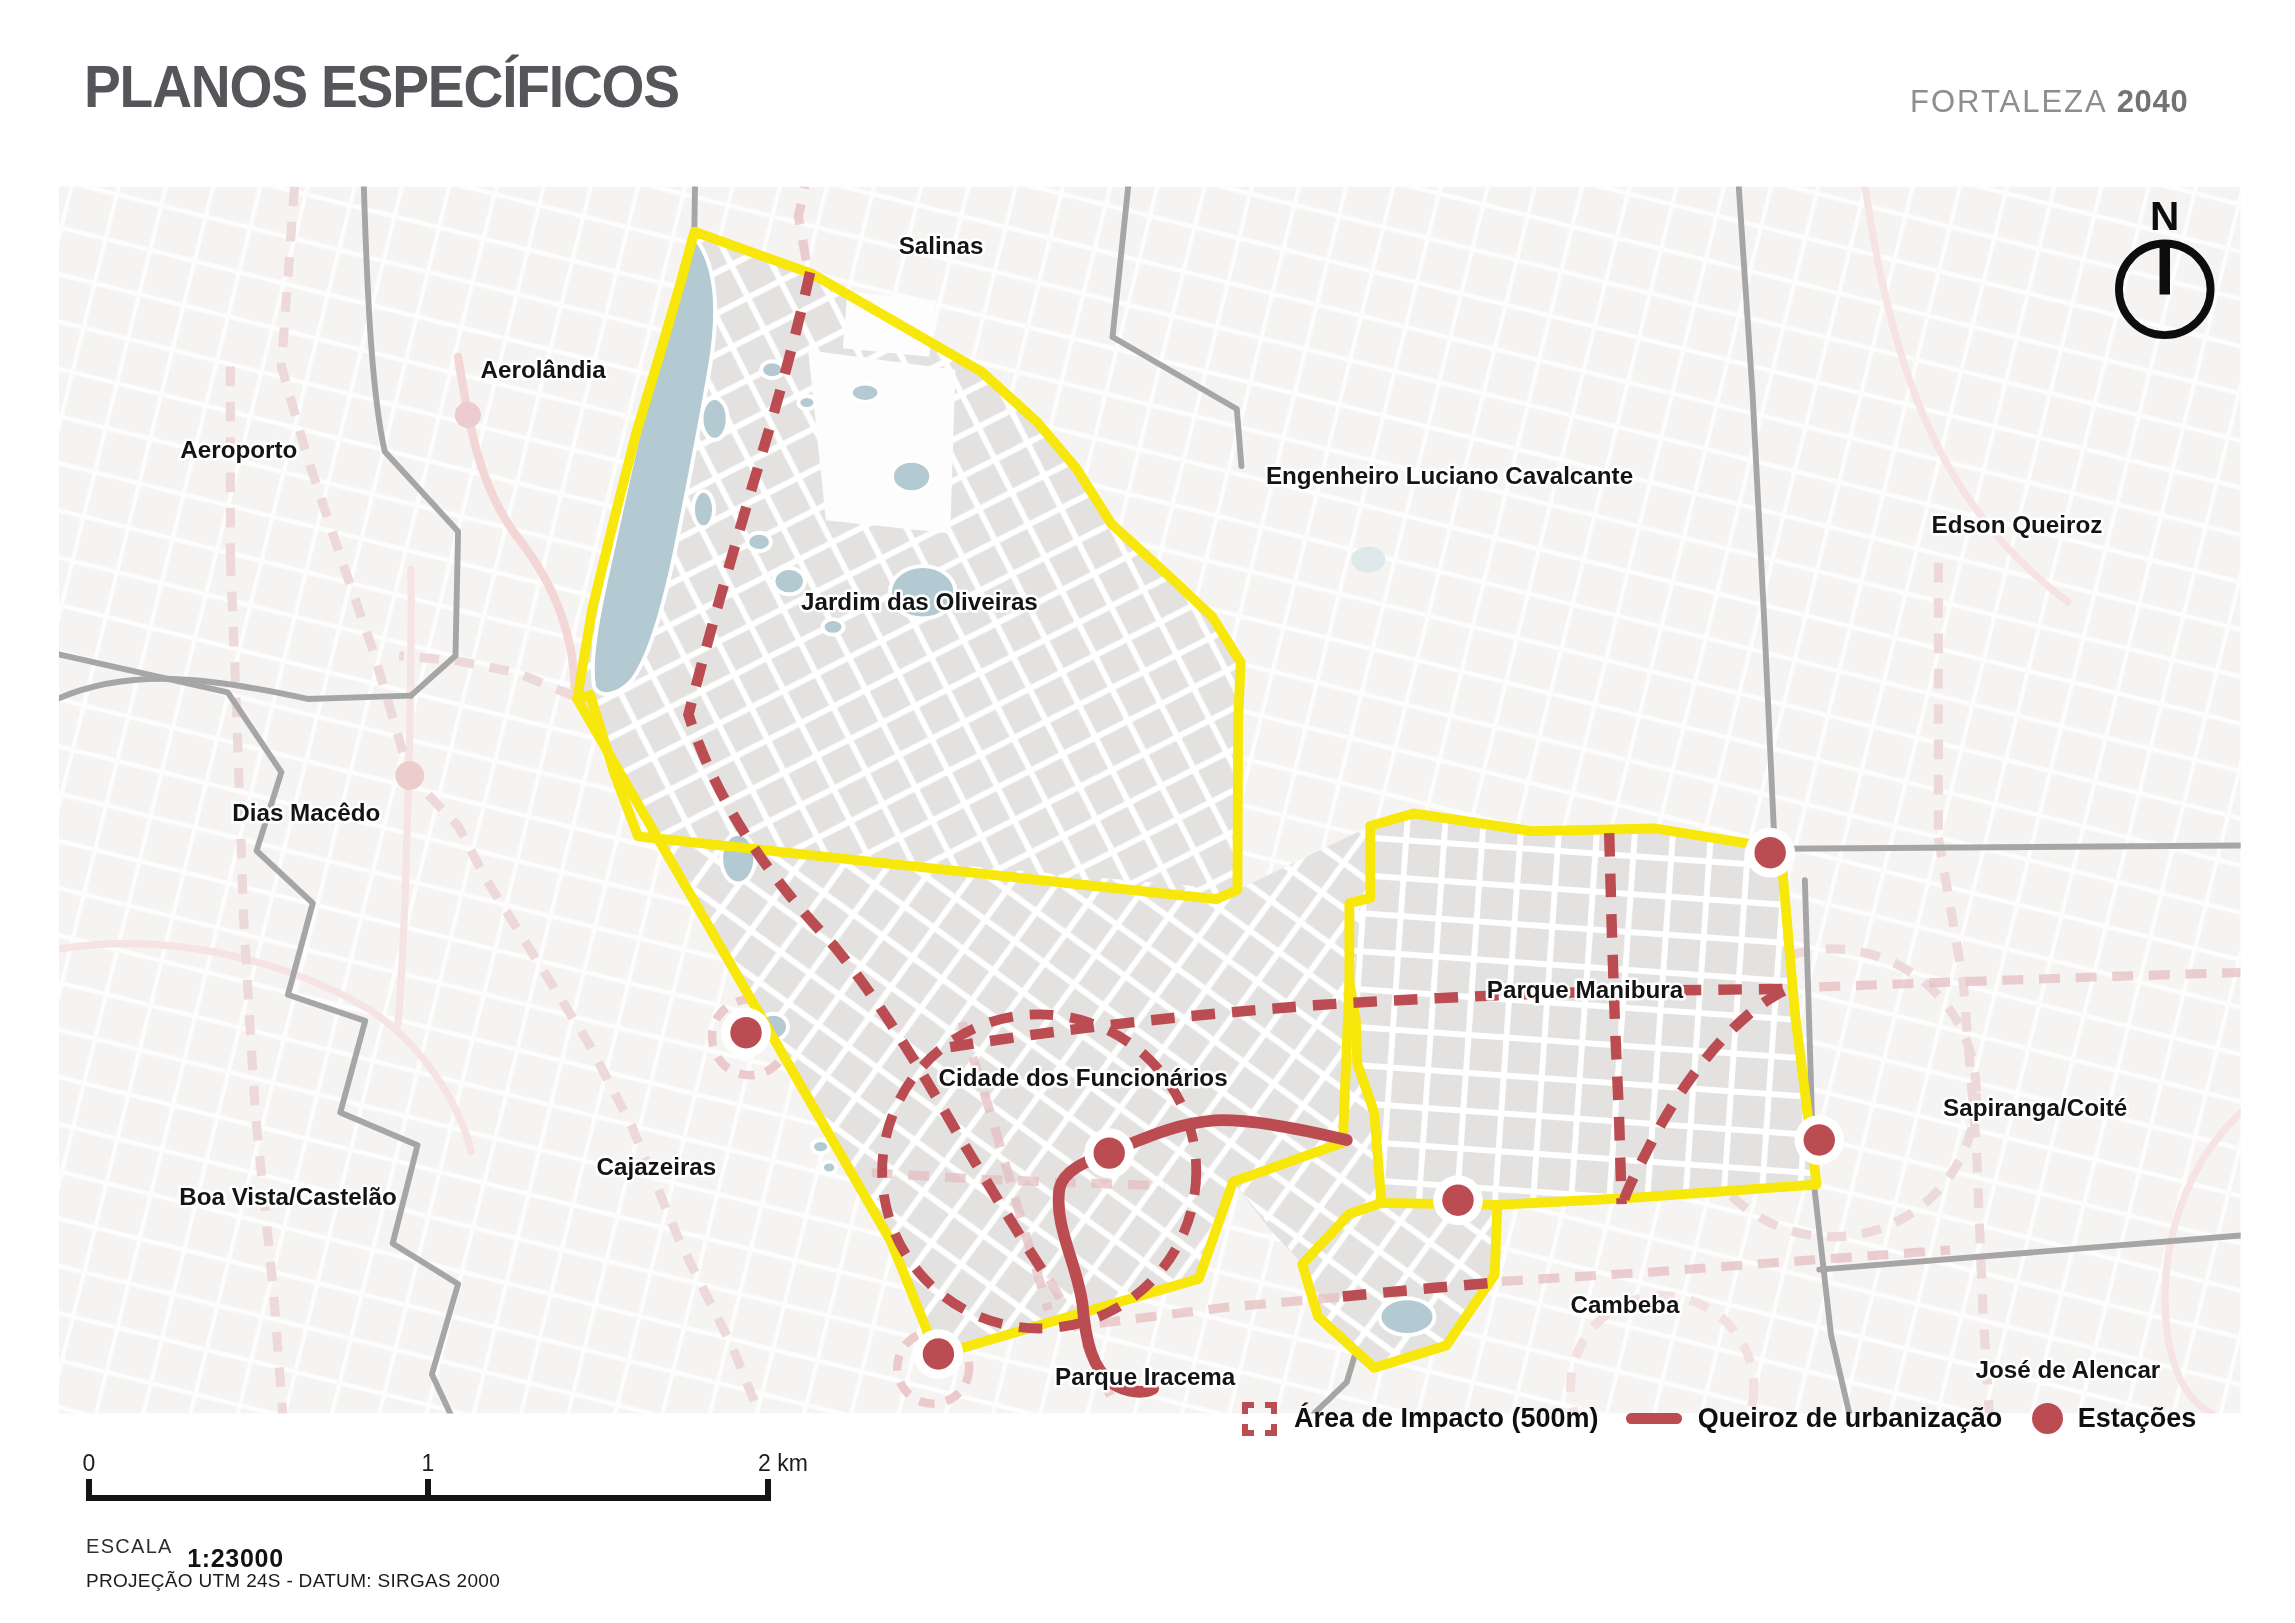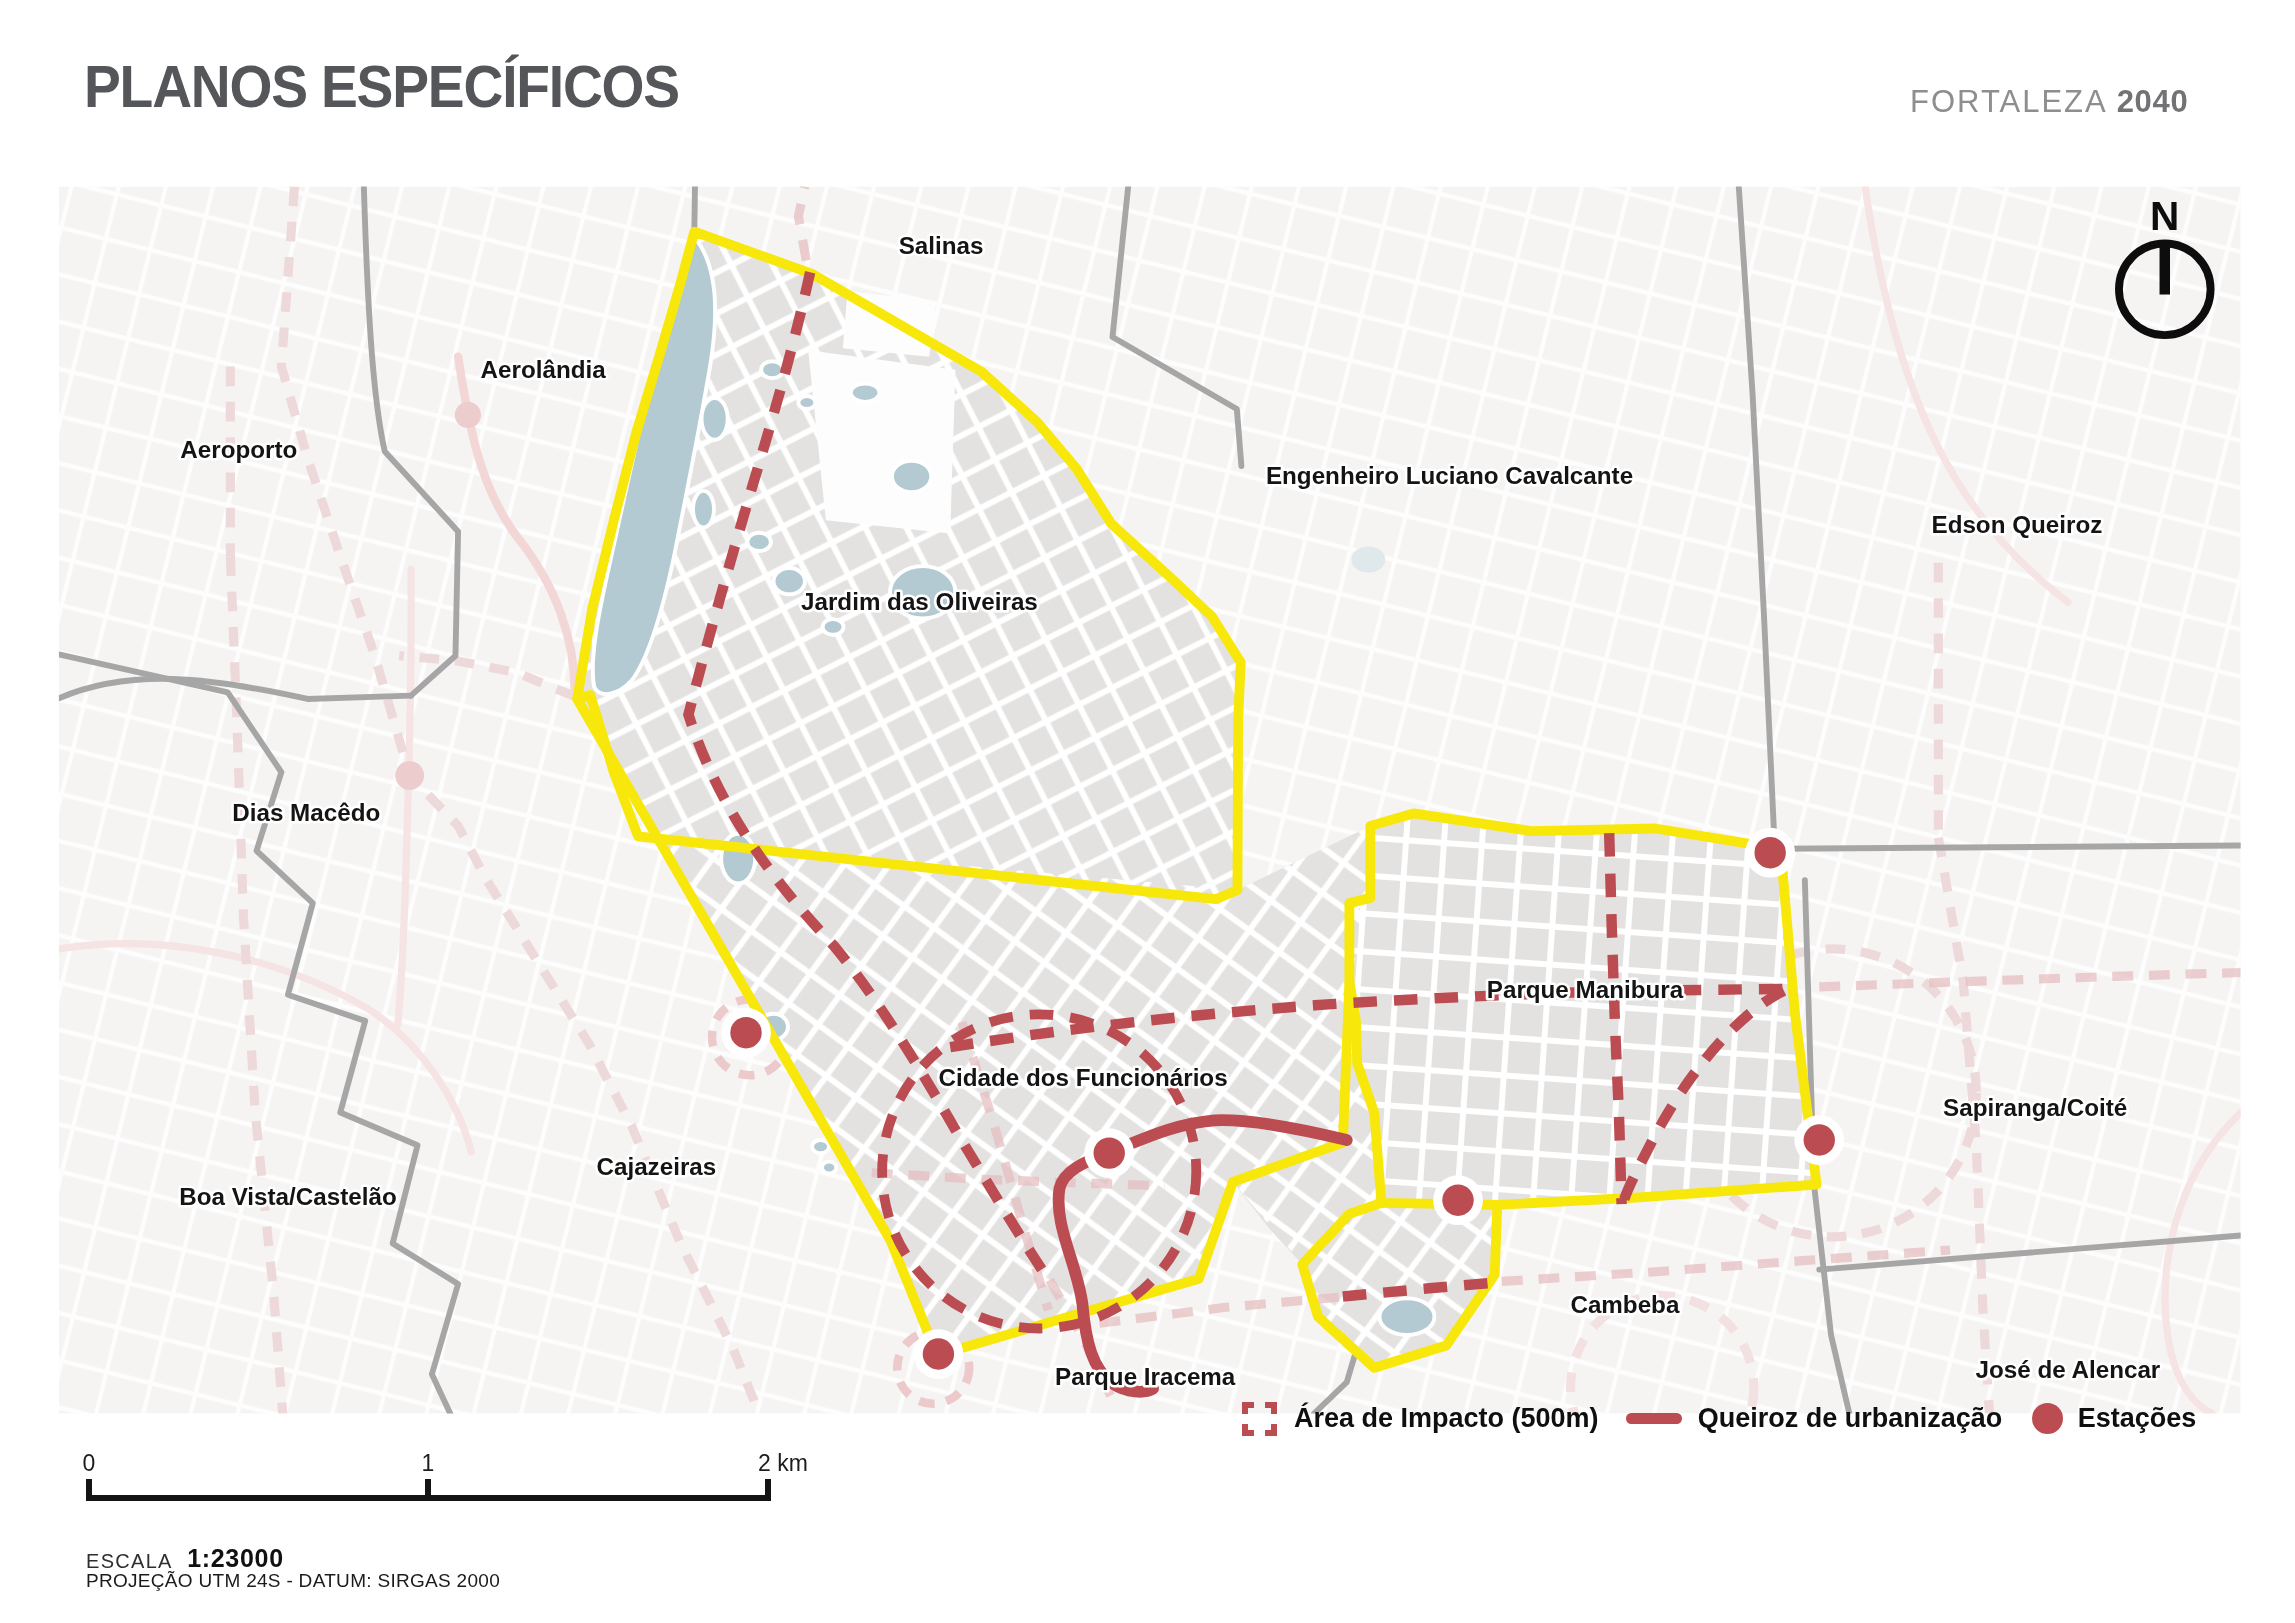--- a/index.html
+++ b/index.html
@@ -22,21 +22,21 @@
     font-weight:700; font-size:37px; fill:#141414;
     stroke:#ffffff; stroke-width:8px; stroke-linejoin:round;
     paint-order:stroke; text-anchor:middle;
   }
   .north-n { font-family:"Liberation Sans", sans-serif; font-size:62px; font-weight:600; fill:#0d0d0d; text-anchor:middle; }
 
   
   .sb-label { position:absolute; top:1450px; font-size:23px; color:#1c1c1c; transform:translateX(-50%); white-space:nowrap; }
   .sb-bar { position:absolute; left:86px; top:1495px; width:685px; height:5.9px; background:#141414; }
   .sb-tick { position:absolute; top:1479px; width:5.9px; height:22px; background:#141414; }
-  .escala-row { position:absolute; left:86px; top:1520px; display:flex; align-items:flex-end; }
+  .escala-row { position:absolute; left:86px; top:1520px; display:flex; align-items:center; }
   .escala-word { font-size:20px; color:#2e2e2e; letter-spacing:1.3px; }
   .escala-ratio { font-size:25px; font-weight:700; color:#111; margin-left:14.4px; letter-spacing:0.7px;margin-top:24px; }
   .projection { position:absolute; left:86px; top:1570px; font-size:19px; color:#1b1b1b; letter-spacing:0.3px; }
 
   
   .legend { position:absolute; left:1242px; top:1387px; height:63px; display:flex; align-items:center; }
   .lg-sw-dash { width:35px; height:34px; border:6.5px dashed #bb4d52; margin-right:17px; flex:none; }
   .lg-sw-line { width:56px; height:10.5px; border-radius:5.2px; background:#bb4d52; margin:0 15.7px 0 27.5px; flex:none; }
   .lg-sw-dot  { width:31px; height:31px; border-radius:50%; background:#bb4d52; margin:0 14.4px 0 30px; flex:none; }
   .lg-label { font-size:27px; font-weight:700; color:#0f0f0f; white-space:nowrap; }

